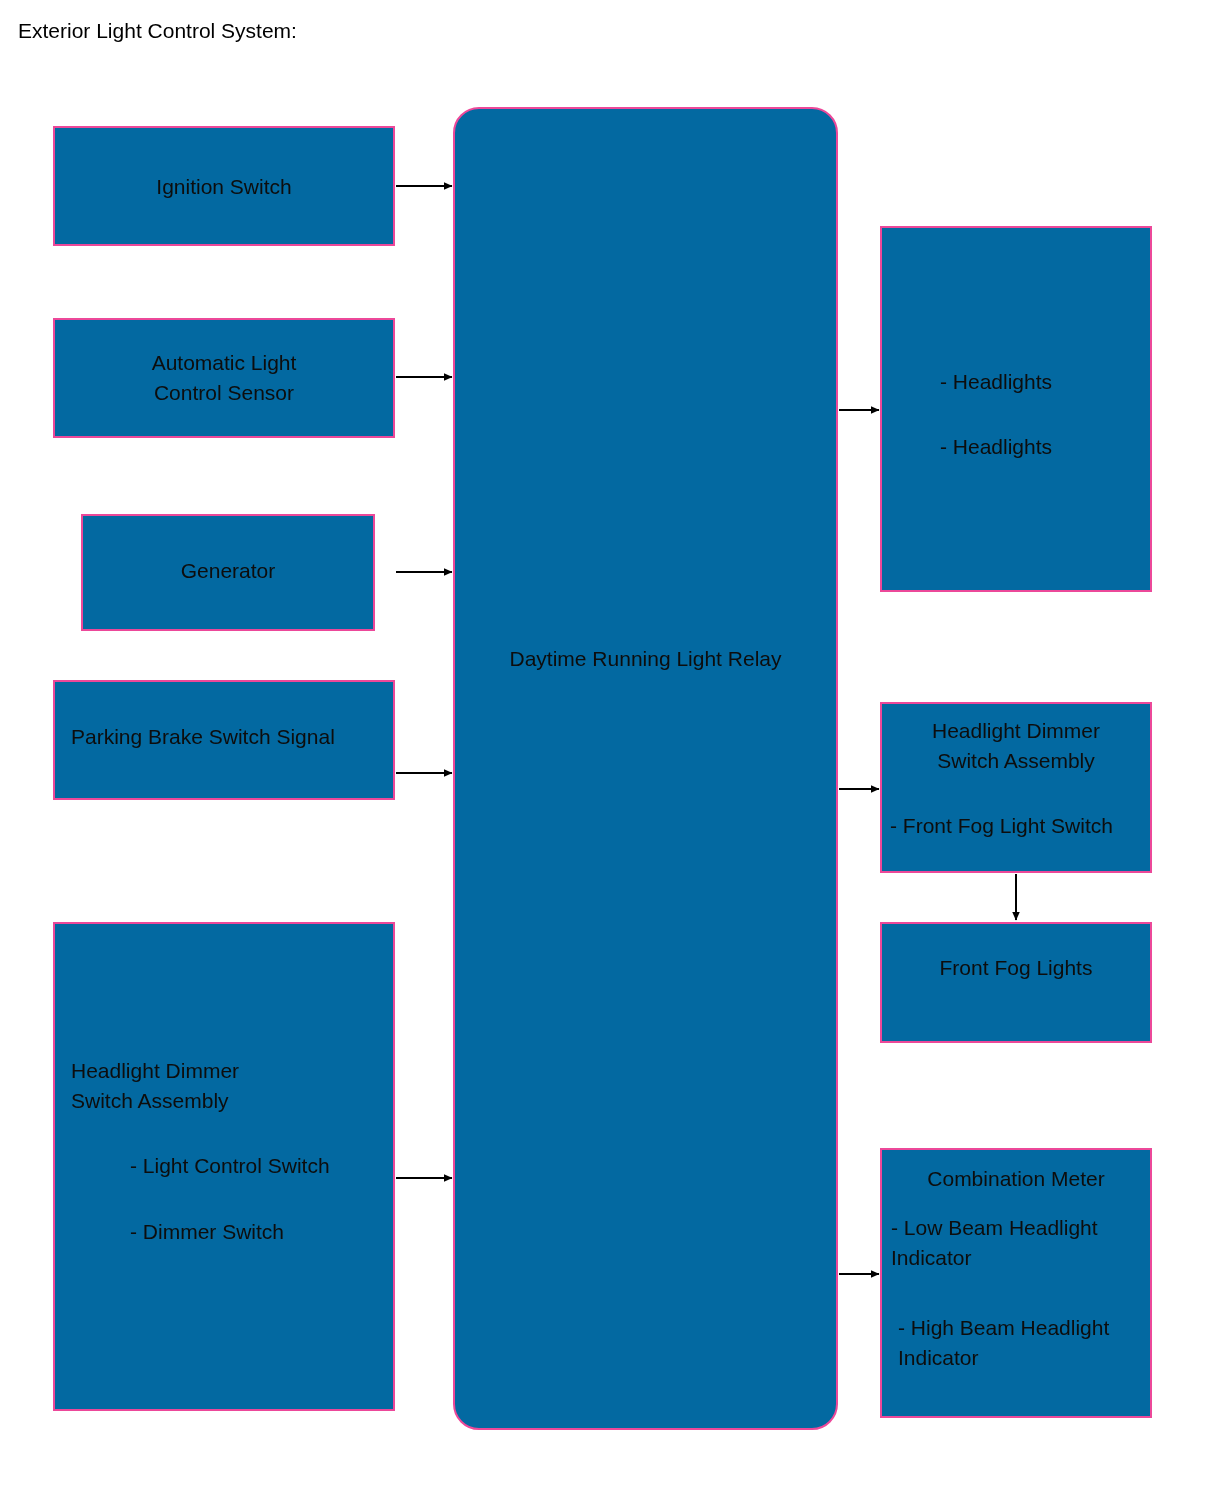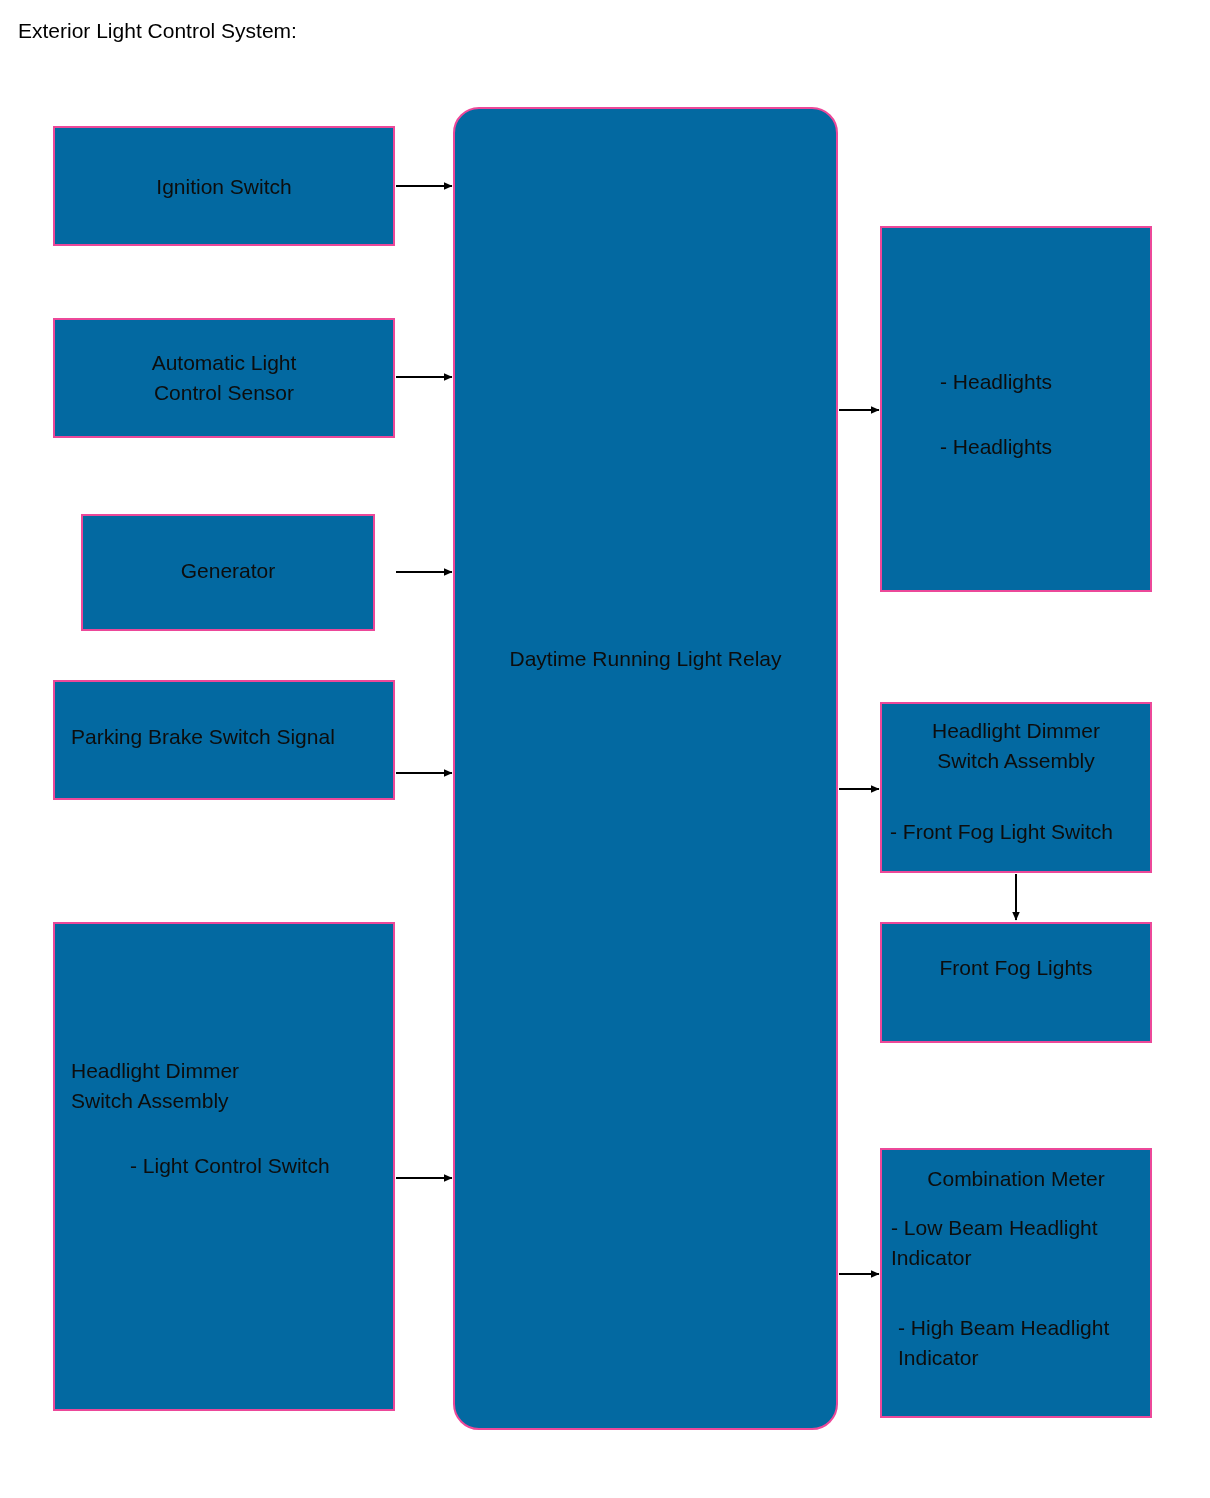--- a/index.html
+++ b/index.html
@@ -86,35 +86,36 @@
   </div>
 
   <div class="node" style="left:53px; top:680px; width:342px; height:120px;">
     <div class="node-text t-left" style="top:40px; padding-left:16px;">Parking Brake Switch Signal</div>
   </div>
 
   <div class="node" style="left:53px; top:922px; width:342px; height:489px;">
     <div class="node-text t-left" style="top:132px; padding-left:16px;">Headlight Dimmer
 Switch Assembly</div>
     <div class="node-text t-left" style="top:227px; padding-left:75px;">- Light Control Switch</div>
+    <div class="node-text t-left" style="top:293px; padding-left:75px;">- Dimmer Switch</div>
   </div>
 
   <div class="node relay" style="left:453px; top:107px; width:385px; height:1323px;">
     <div class="node-text t-center" style="top:535px;">Daytime Running Light Relay</div>
   </div>
 
   <div class="node" style="left:880px; top:226px; width:272px; height:366px;">
     <div class="node-text t-left" style="top:139px; padding-left:58px;">- Headlights</div>
     <div class="node-text t-left" style="top:204px; padding-left:58px;">- Headlights</div>
   </div>
 
   <div class="node" style="left:880px; top:702px; width:272px; height:171px;">
     <div class="node-text t-center" style="top:12px;">Headlight Dimmer
 Switch Assembly</div>
-    <div class="node-text t-left" style="top:113px; padding-left:8px;">- Front Fog Light Switch</div>
+    <div class="node-text t-left" style="top:107px; padding-left:8px;">- Front Fog Light Switch</div>
   </div>
 
   <div class="node" style="left:880px; top:922px; width:272px; height:121px;">
     <div class="node-text t-center" style="top:29px;">Front Fog Lights</div>
   </div>
 
   <div class="node" style="left:880px; top:1148px; width:272px; height:270px;">
     <div class="node-text t-center" style="top:14px;">Combination Meter</div>
     <div class="node-text t-left" style="top:63px; padding-left:9px;">- Low Beam Headlight
   Indicator</div>

